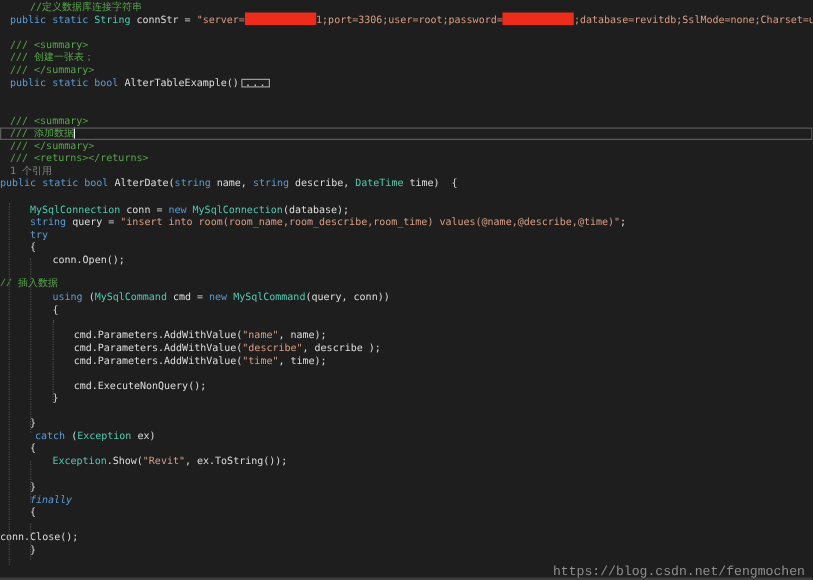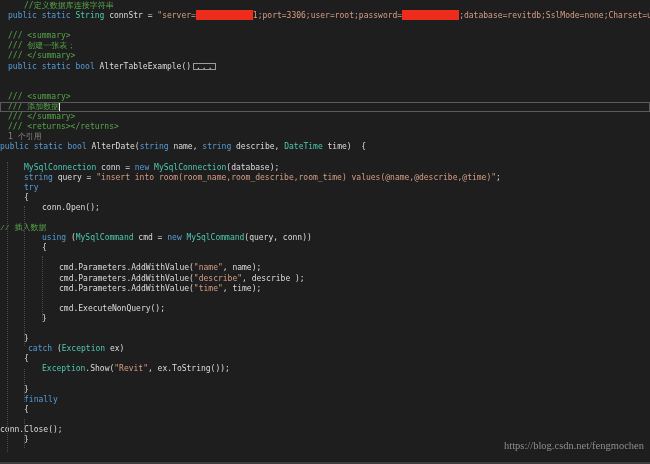--- a/index.html
+++ b/index.html
@@ -23,22 +23,22 @@
   .collapse{
     display:inline-block;border:1px solid #9b9b9b;color:#dcdcdc;background:#1e1e1e;
     font-size:8px;line-height:5px;height:7px;padding:0 2px;margin-left:2px;
     vertical-align:middle;letter-spacing:1px;box-sizing:border-box;
   }
   .current{outline:1px solid #5a5a5a;outline-offset:-1px;}
   .caret{display:inline-block;width:1px;height:9px;background:#f0f0f0;vertical-align:middle;}
   .guide{position:absolute;width:0;border-left:1px dotted #4a4a4a;}
   .bottom-edge{position:absolute;left:0;right:0;bottom:0;height:2px;background:#3e3e3e;}
   .watermark{
-    position:absolute;right:6px;bottom:13px;
-    font-family:Liberation Serif, serif;
+    position:absolute;right:6px;bottom:0;
+    font-family:Liberation Mono, monospace;
     font-size:10.5px;color:#8e8e8e;
   }
 </style>
 </head>
 <body>
 
 <div id="editor">
   <div>
       <div class="line" style="padding-left: 24px;"><span class="tok-c">//定义数据库连接字符串</span></div>
       <div class="line" style="padding-left: 8px;"><span class="tok-k">public static </span><span class="tok-t">String</span><span class="tok-p"> connStr = </span><span class="tok-s">"server=</span><span class="redact" style="width: 57px;"></span><span class="tok-s">1;port=3306;user=root;password=</span><span class="redact" style="width: 57px;"></span><span class="tok-s">;database=revitdb;SslMode=none;Charset=utf8;";</span></div>
@@ -72,21 +72,21 @@
       <div class="line" style="padding-left: 59px;"></div>
       <div class="line" style="padding-left: 59px;"><span class="tok-p">cmd.ExecuteNonQuery();</span></div>
       <div class="line" style="padding-left: 42px;"><span class="tok-p">}</span></div>
       <div class="line" style="padding-left: 42px;"></div>
       <div class="line" style="padding-left: 24px;"><span class="tok-p">}</span></div>
       <div class="line" style="padding-left: 28px;"><span class="tok-k">catch</span><span class="tok-p"> (</span><span class="tok-t">Exception</span><span class="tok-p"> ex)</span></div>
       <div class="line" style="padding-left: 24px;"><span class="tok-p">{</span></div>
       <div class="line" style="padding-left: 42px;"><span class="tok-t">Exception</span><span class="tok-p">.Show(</span><span class="tok-s">"Revit"</span><span class="tok-p">, ex.ToString());</span></div>
       <div class="line" style="padding-left: 42px;"></div>
       <div class="line" style="padding-left: 24px;"><span class="tok-p">}</span></div>
-      <div class="line" style="padding-left: 24px;"><span class="tok-k">finally</span></div>
+      <div class="line" style="padding-left: 24px; font-style: italic;"><span class="tok-k">finally</span></div>
       <div class="line" style="padding-left: 24px;"><span class="tok-p">{</span></div>
       <div class="line" style="padding-left: 42px;"></div>
       <div class="line" style=""><span class="tok-p">conn.Close();</span></div>
       <div class="line" style="padding-left: 24px;"><span class="tok-p">}</span></div>
     </div>
 
   <div class="guide" style="left:7px;top:162px;height:290px;"></div>
   <div class="guide" style="left:24px;top:206px;height:140px;"></div>
   <div class="guide" style="left:24px;top:369px;height:33px;"></div>
   <div class="guide" style="left:24px;top:419px;height:29px;"></div>

